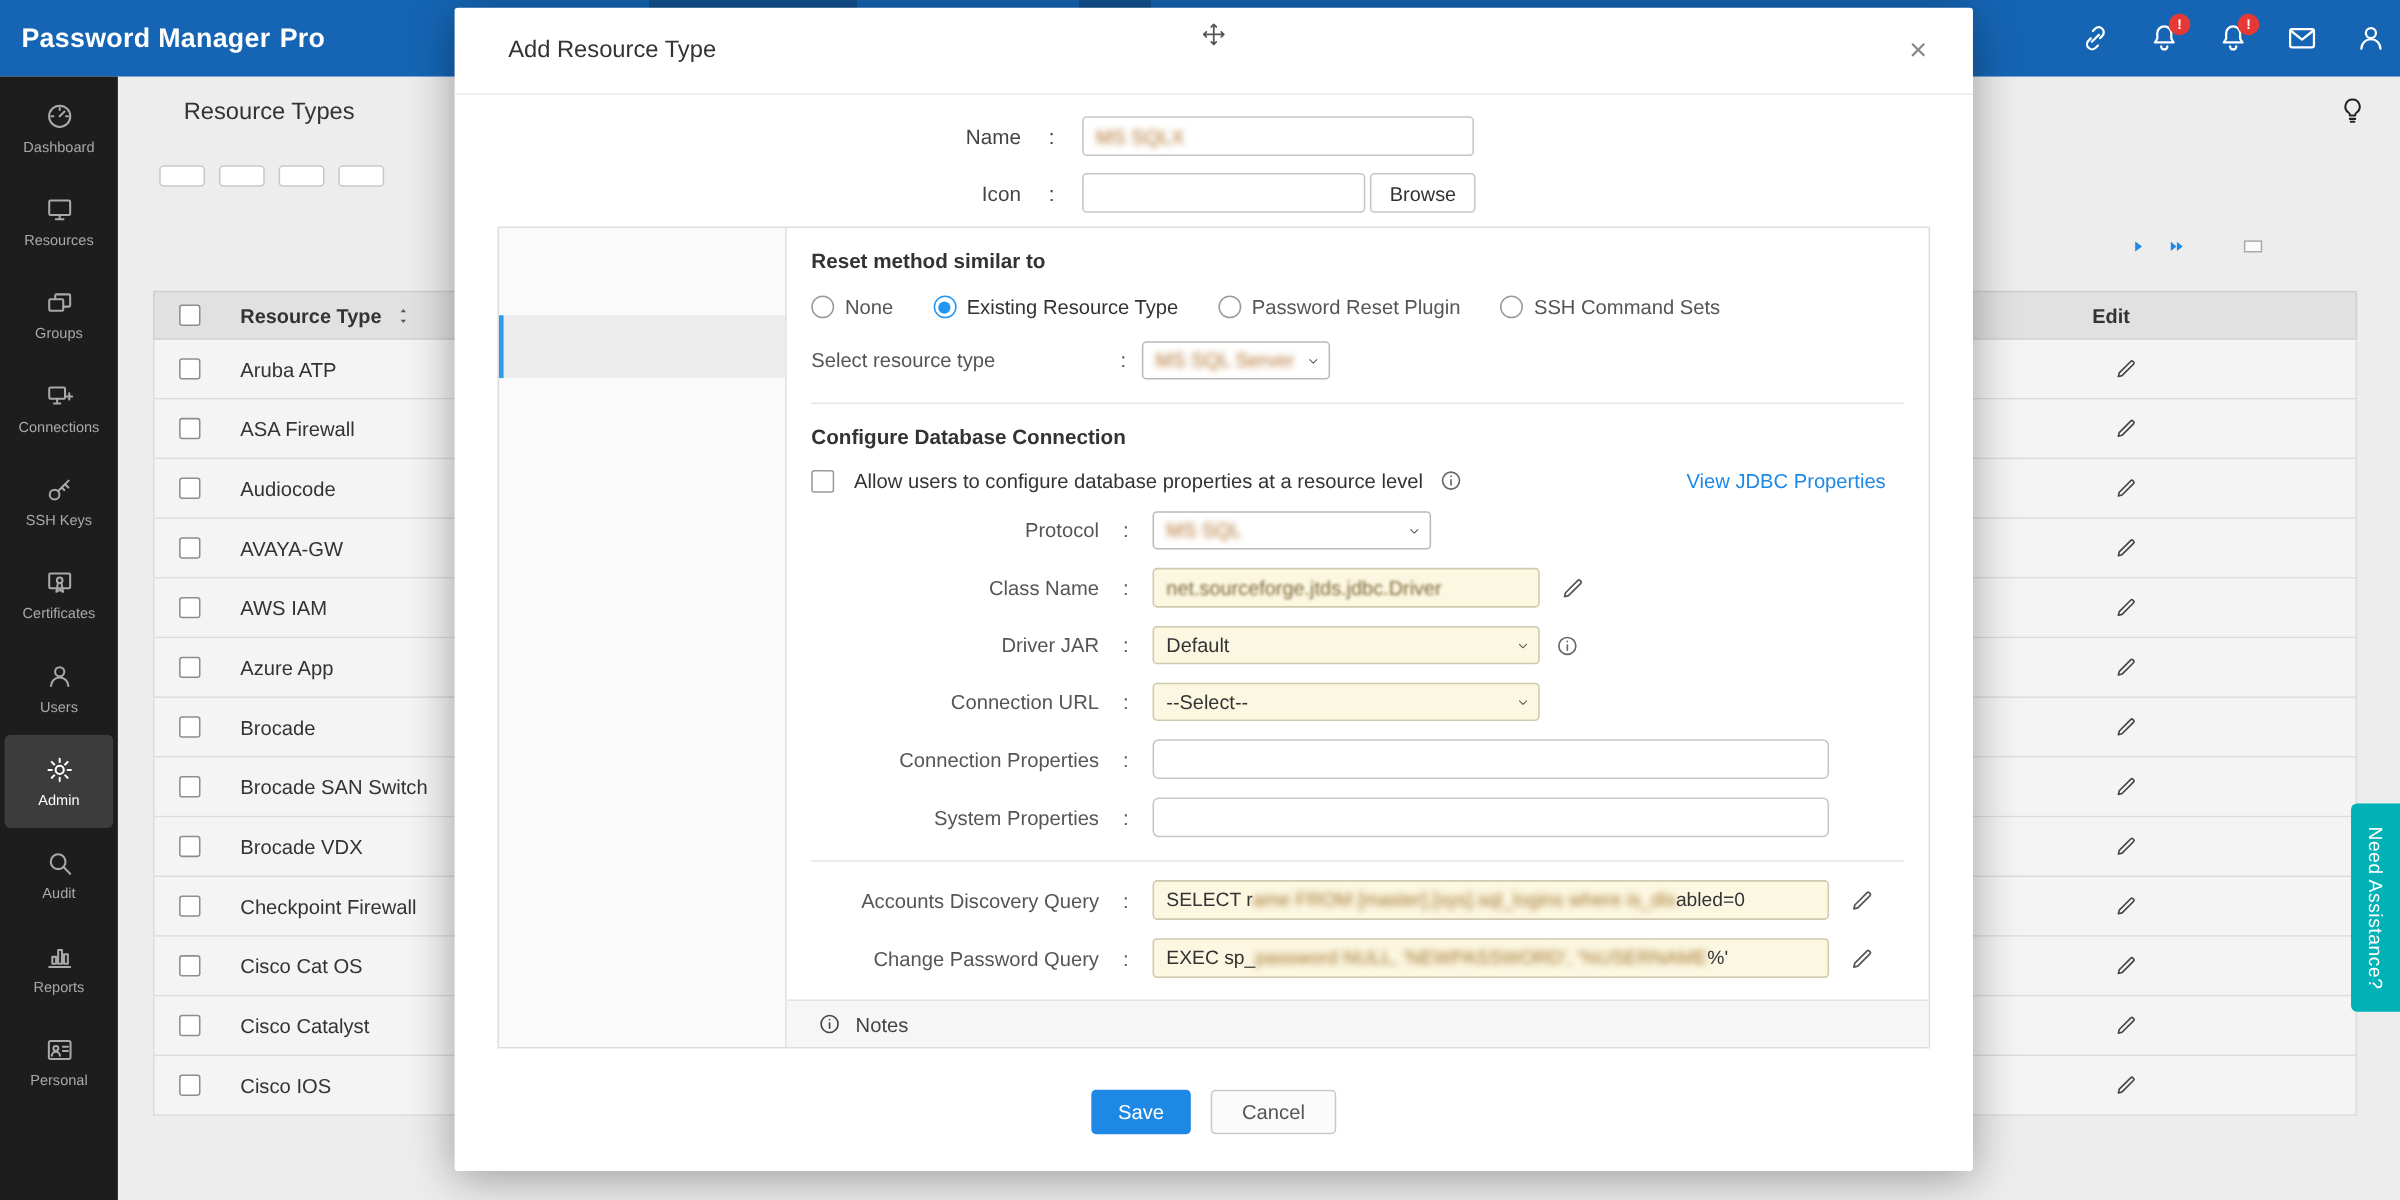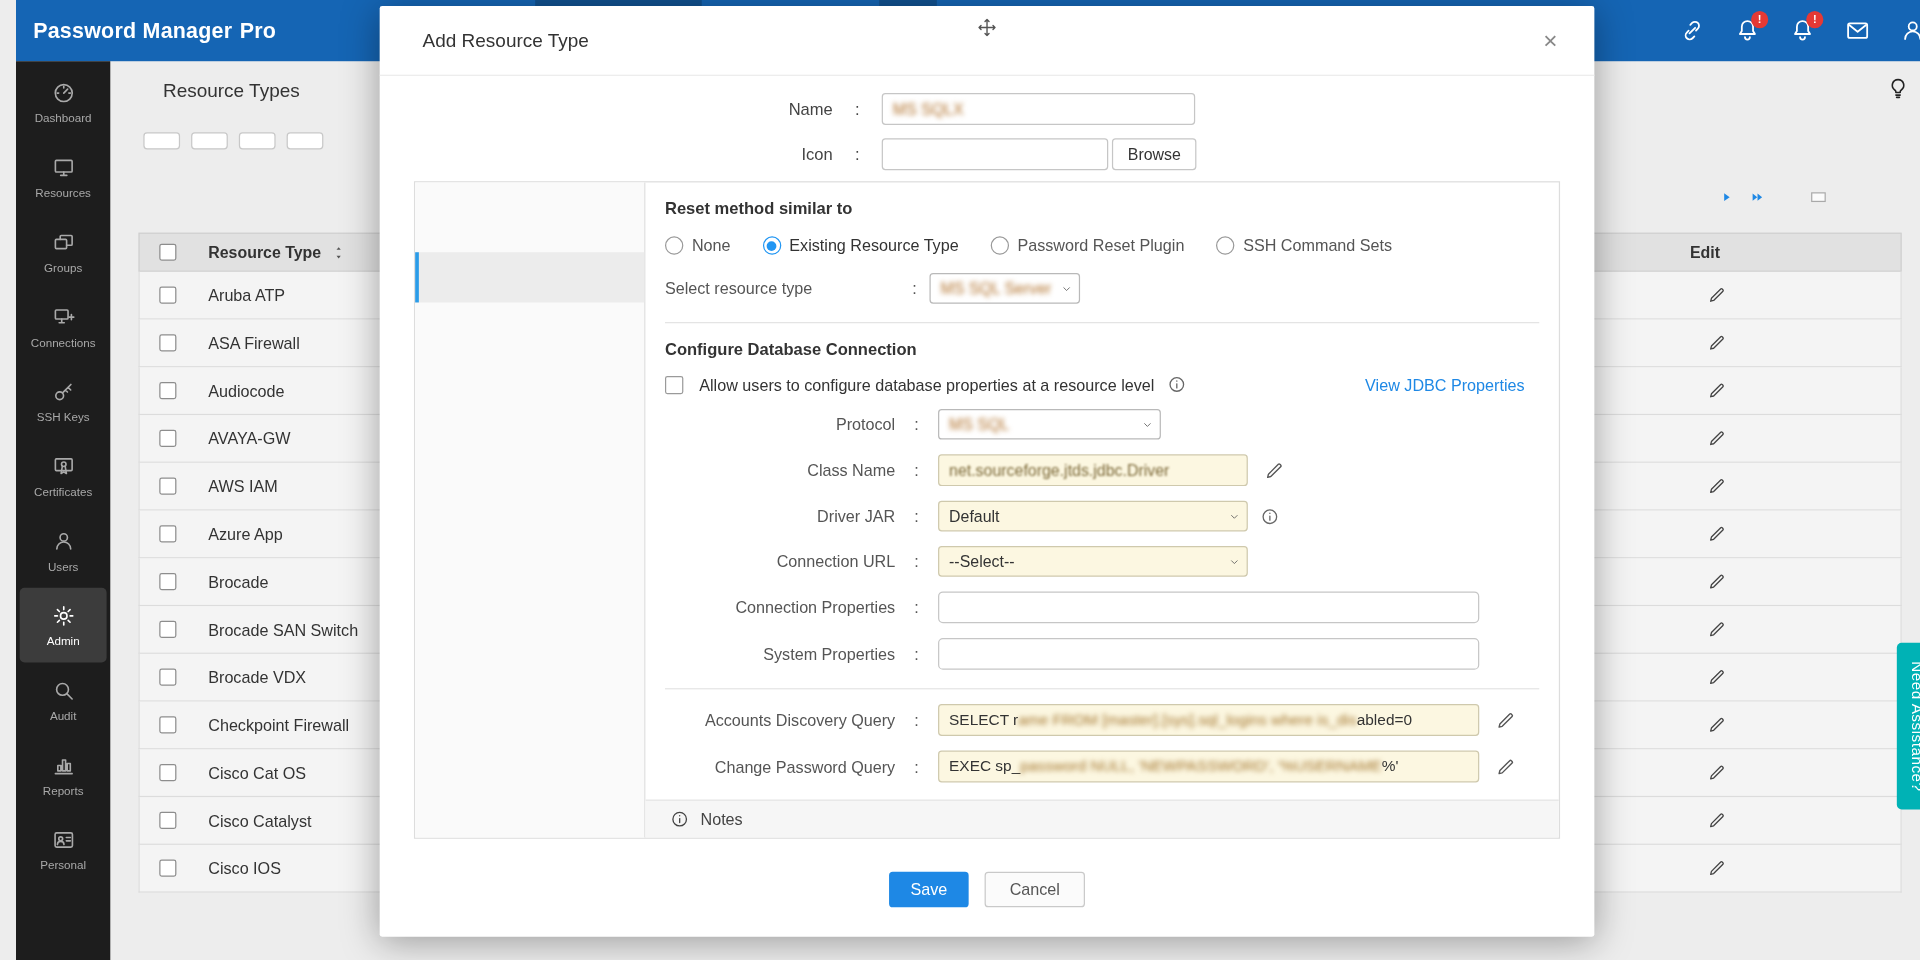--- a/index.html
+++ b/index.html
@@ -1,17 +1,17 @@
 <!DOCTYPE html>
 <html><head>
 <meta charset="utf-8">
 <style>
   * { margin:0; padding:0; box-sizing:border-box; }
   html,body { font-family:"Liberation Sans", sans-serif; background:#3a3a3a; }
-  .stage { width:1920px; height:960px; position:relative; overflow:hidden; background:#ededed;padding-left:16px; }
+  .stage { width:1920px; height:960px; position:relative; overflow:hidden; background:#ededed; }
   
   .screen { width:1568px; height:784px; position:relative; transform:scale(1.2244898); transform-origin:0 0; background:#ededed; }
 
   .icon svg, [data-icon] svg { width:100%; height:100%; display:block; }
 
   
   .topbar { position:absolute; left:0; top:0; width:1568px; height:50px; background:#1565b4; z-index:2; }
   .htab { position:absolute; top:0; height:50px; background:#11518f; }
   .htab.t1 { left:424px; width:136px; }
   .htab.t2 { left:705px; width:47px; }

